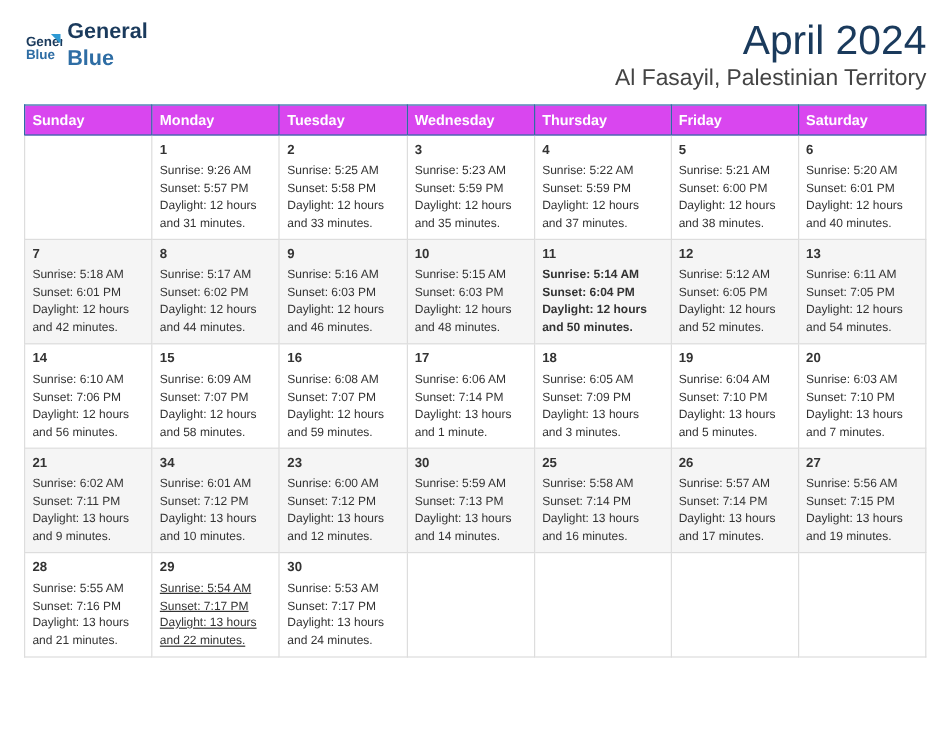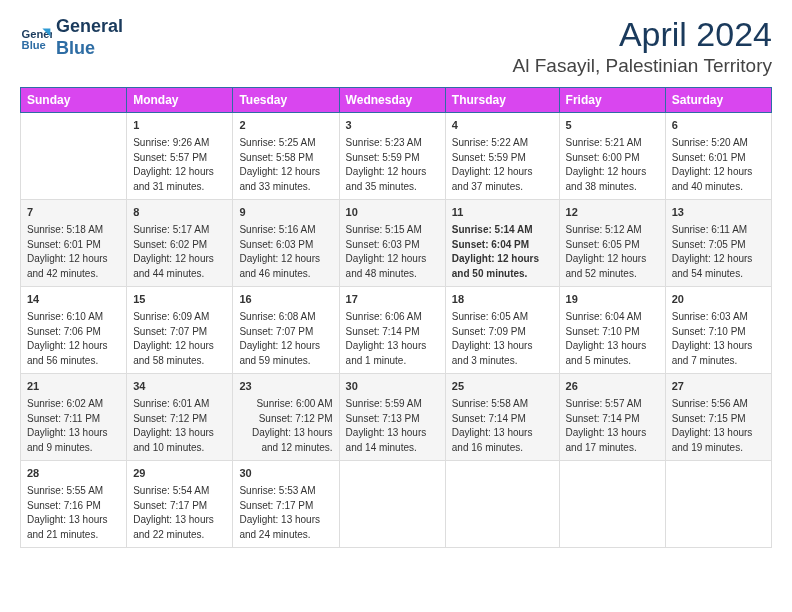--- a/index.html
+++ b/index.html
@@ -283,21 +283,21 @@
         </td>
         <td>
           <span class="date-num">34</span>
           <div class="cell-content" style="white-space: pre-line;">Sunrise: 6:01 AM
 Sunset: 7:12 PM
 Daylight: 13 hours
 and 10 minutes.</div>
         </td>
         <td>
           <span class="date-num">23</span>
-          <div class="cell-content" style="white-space: pre-line; text-align: right;">Sunrise: 6:00 AM
+          <div class="cell-content" style="white-space: pre-line;">Sunrise: 6:00 AM
 Sunset: 7:12 PM
 Daylight: 13 hours
 and 12 minutes.</div>
         </td>
         <td>
           <span class="date-num">30</span>
           <div class="cell-content" style="white-space: pre-line;">Sunrise: 5:59 AM
 Sunset: 7:13 PM
 Daylight: 13 hours
 and 14 minutes.</div>
@@ -327,21 +327,21 @@
       <tr>
         <td>
           <span class="date-num">28</span>
           <div class="cell-content" style="white-space: pre-line;">Sunrise: 5:55 AM
 Sunset: 7:16 PM
 Daylight: 13 hours
 and 21 minutes.</div>
         </td>
         <td>
           <span class="date-num">29</span>
-          <div class="cell-content" style="white-space: pre-line;">Sunrise: 5:54 AM
+          <div class="cell-content" style="white-space: pre-line; text-decoration: underline;">Sunrise: 5:54 AM
 Sunset: 7:17 PM
 Daylight: 13 hours
 and 22 minutes.</div>
         </td>
         <td>
           <span class="date-num">30</span>
           <div class="cell-content" style="white-space: pre-line;">Sunrise: 5:53 AM
 Sunset: 7:17 PM
 Daylight: 13 hours
 and 24 minutes.</div>

